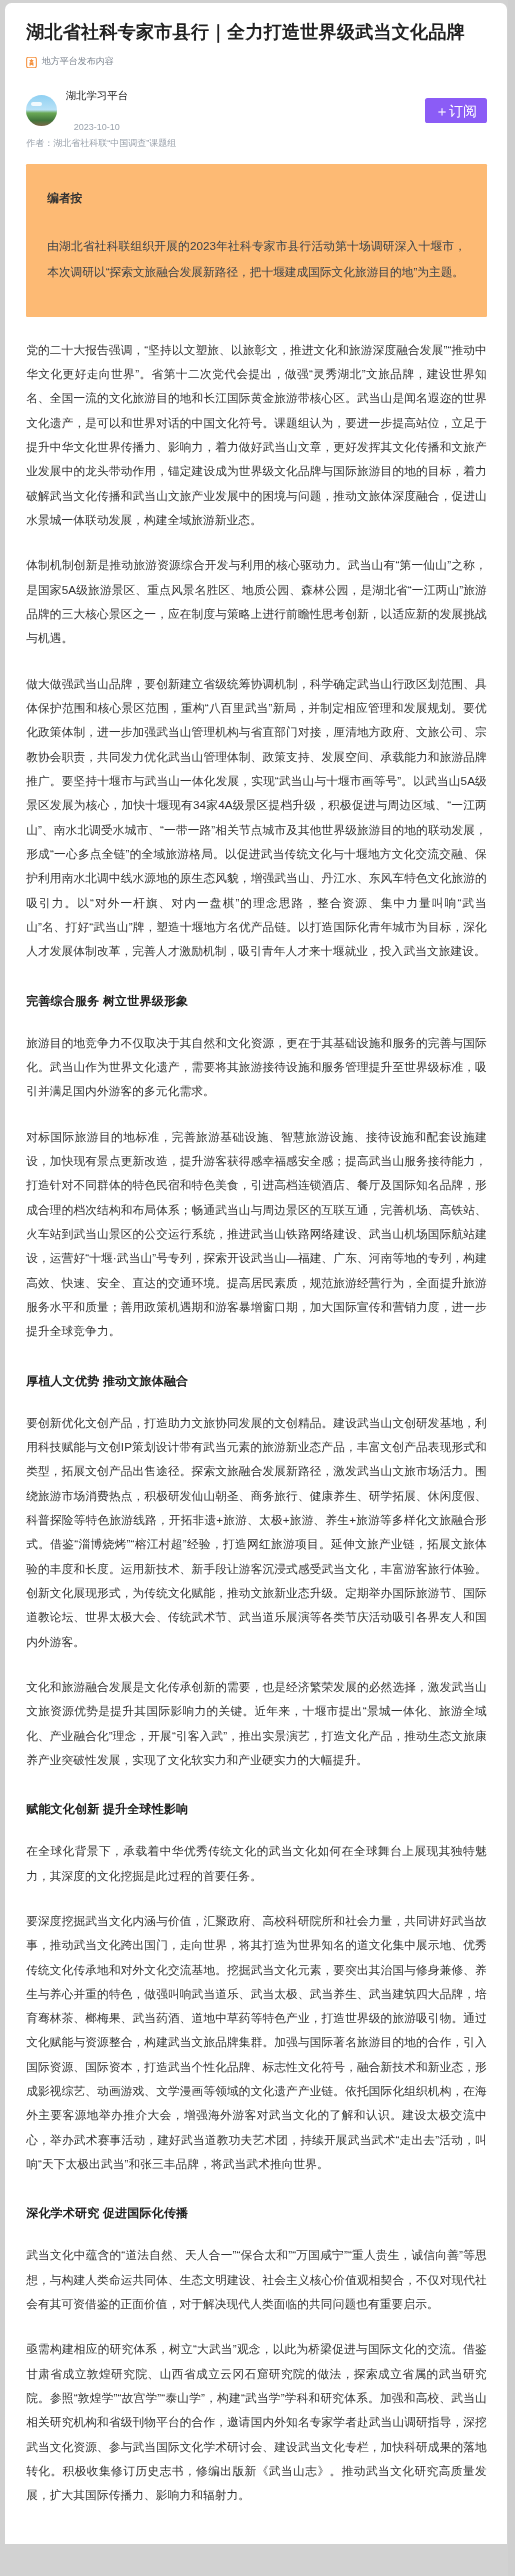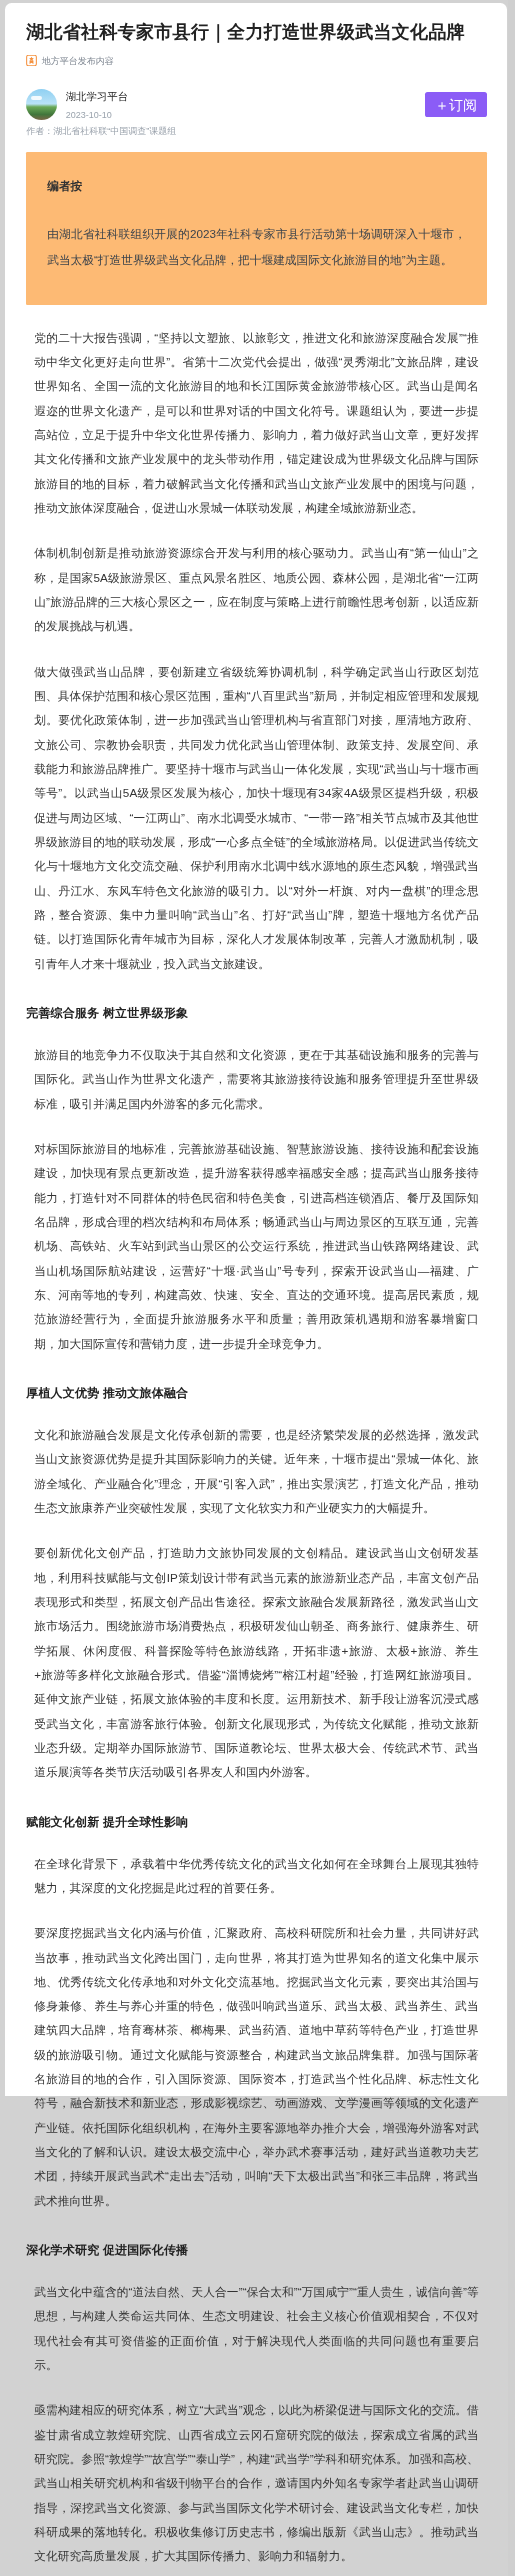--- a/index.html
+++ b/index.html
@@ -2,67 +2,67 @@
 <html style="font-size:10.4px"><head>
 <meta charset="utf-8">
 <style>
   html, body { margin:0; padding:0; }
   body {
     width:515px; height:2576px; overflow:hidden;
     background:#d2d2d2;
     font-family:"Liberation Sans","DejaVu Sans",sans-serif;
     -webkit-font-smoothing:antialiased;
   }
-  .frame { position:relative; width:515px; height:2096px; }
+  .frame { position:relative; width:515px; height:2544px; }
   .scrollbar-track {
     position:absolute; top:0; right:0; width:7.2px; height:2576px;
     background:#cfcfcf;
   }
   .card {
     position:absolute; top:2.6px; left:5.2px; right:8.5px; bottom:0;
     background:#ffffff; border-radius:6.5px 6.5px 0 0;
     padding:17px 19.6px 39px 21px; box-sizing:border-box;
   }
   h1.title {
     margin:0; font-size:18px; line-height:1.4; font-weight:700; color:#222;
     letter-spacing:0.3px;
   }
-  .badge-row { margin-top:10.4px; display:flex; align-items:flex-start; gap:4.6px; }
+  .badge-row { margin-top:10.4px; display:flex; align-items:flex-end; gap:4.6px; }
   .badge-row .label { font-size:9px; color:#7d8590; }
   .badge-icon { width:11px; height:11px; display:inline-block; flex:0 0 auto; }
   .pub-row { margin-top:21px; display:flex; align-items:center; }
   .avatar {
     width:31px; height:31px; border-radius:50%; overflow:hidden; flex:0 0 auto;
     background:linear-gradient(to bottom,#8fd0f2 0%,#b9e2f7 48%,#6aa956 58%,#41763b 82%,#7a6647 100%);
     position:relative;
   }
   .avatar::after {
     content:""; position:absolute; left:4.6px; top:6.5px; width:11.7px; height:4.6px;
     background:#ffffff; border-radius:3.9px; opacity:.85;
   }
   .pub-meta { margin-left:8.5px; }
   .pub-name { font-size:10.4px; color:#222; }
-  .pub-date { font-size:9px; color:#9aa3ad; margin-top:6px; }
+  .pub-date { font-size:9px; color:#9aa3ad; margin-top:19px;text-align:center; }
   .subscribe {
     margin-left:auto; background:#8b5cf6; color:#fff; border:none;
     font-size:14px; padding:5.2px 9.8px; border-radius:2.6px; cursor:pointer;
     font-family:Liberation Sans, sans-serif; line-height:1;
   }
   .byline { margin-top:5px; font-size:9px; color:#99a1ab; }
   .editor-note {
     margin-top:14.3px; background:#fdba74; border-radius:1.3px;
     padding:27px 21px 33px;
   }
   .editor-note .en-head { font-size:11.7px; font-weight:700; color:#333; }
   .editor-note .en-text {
     margin:27px 0 0; font-size:11.7px; color:#3c434b; line-height:2.15;
     text-align:justify;
   }
   .para {
-    margin:21px 8px 0; font-size:11.7px; color:#333; line-height:2.08;
+    margin:21px 0 0; font-size:11.7px; color:#333; line-height:2.08;
     text-align:justify; letter-spacing:0.1px;
   }
   h2.sec {
     margin:29px 0 0; font-size:12px; font-weight:700; color:#222;
     letter-spacing:0.2px;
   }
 </style>
 </head>
 <body>
 
@@ -90,35 +90,35 @@
         <div class="pub-name">湖北学习平台</div>
         <div class="pub-date">2023-10-10</div>
       </div>
       <button class="subscribe">＋订阅</button>
     </div>
 
     <div class="byline">作者：湖北省社科联“中国调查”课题组</div>
 
     <div class="editor-note">
       <div class="en-head">编者按</div>
-      <p class="en-text">由湖北省社科联组织开展的2023年社科专家市县行活动第十场调研深入十堰市，武当太极“打造世界级武当文化品牌，把十堰建成国际文化旅游目的地”为主题。</p>
+      <p class="en-text">由湖北省社科联组织开展的2023年社科专家市县行活动第十场调研深入十堰市，本次调研以“探索文旅融合发展新路径，把十堰建成国际文化旅游目的地”为主题。</p>
     </div>
 
     <p class="para">党的二十大报告强调，“坚持以文塑旅、以旅彰文，推进文化和旅游深度融合发展”“推动中华文化更好走向世界”。省第十二次党代会提出，做强“灵秀湖北”文旅品牌，建设世界知名、全国一流的文化旅游目的地和长江国际黄金旅游带核心区。武当山是闻名遐迩的世界文化遗产，是可以和世界对话的中国文化符号。课题组认为，要进一步提高站位，立足于提升中华文化世界传播力、影响力，着力做好武当山文章，更好发挥其文化传播和文旅产业发展中的龙头带动作用，锚定建设成为世界级文化品牌与国际旅游目的地的目标，着力破解武当文化传播和武当山文旅产业发展中的困境与问题，推动文旅体深度融合，促进山水景城一体联动发展，构建全域旅游新业态。</p>
 
     <p class="para">体制机制创新是推动旅游资源综合开发与利用的核心驱动力。武当山有“第一仙山”之称，是国家5A级旅游景区、重点风景名胜区、地质公园、森林公园，是湖北省“一江两山”旅游品牌的三大核心景区之一，应在制度与策略上进行前瞻性思考创新，以适应新的发展挑战与机遇。</p>
     <p class="para">做大做强武当山品牌，要创新建立省级统筹协调机制，科学确定武当山行政区划范围、具体保护范围和核心景区范围，重构“八百里武当”新局，并制定相应管理和发展规划。要优化政策体制，进一步加强武当山管理机构与省直部门对接，厘清地方政府、文旅公司、宗教协会职责，共同发力优化武当山管理体制、政策支持、发展空间、承载能力和旅游品牌推广。要坚持十堰市与武当山一体化发展，实现“武当山与十堰市画等号”。以武当山5A级景区发展为核心，加快十堰现有34家4A级景区提档升级，积极促进与周边区域、“一江两山”、南水北调受水城市、“一带一路”相关节点城市及其他世界级旅游目的地的联动发展，形成“一心多点全链”的全域旅游格局。以促进武当传统文化与十堰地方文化交流交融、保护利用南水北调中线水源地的原生态风貌，增强武当山、丹江水、东风车特色文化旅游的吸引力。以“对外一杆旗、对内一盘棋”的理念思路，整合资源、集中力量叫响“武当山”名、打好“武当山”牌，塑造十堰地方名优产品链。以打造国际化青年城市为目标，深化人才发展体制改革，完善人才激励机制，吸引青年人才来十堰就业，投入武当文旅建设。</p>
 
     <h2 class="sec">完善综合服务 树立世界级形象</h2>
     <p class="para">旅游目的地竞争力不仅取决于其自然和文化资源，更在于其基础设施和服务的完善与国际化。武当山作为世界文化遗产，需要将其旅游接待设施和服务管理提升至世界级标准，吸引并满足国内外游客的多元化需求。</p>
     <p class="para">对标国际旅游目的地标准，完善旅游基础设施、智慧旅游设施、接待设施和配套设施建设，加快现有景点更新改造，提升游客获得感幸福感安全感；提高武当山服务接待能力，打造针对不同群体的特色民宿和特色美食，引进高档连锁酒店、餐厅及国际知名品牌，形成合理的档次结构和布局体系；畅通武当山与周边景区的互联互通，完善机场、高铁站、火车站到武当山景区的公交运行系统，推进武当山铁路网络建设、武当山机场国际航站建设，运营好“十堰·武当山”号专列，探索开设武当山—福建、广东、河南等地的专列，构建高效、快速、安全、直达的交通环境。提高居民素质，规范旅游经营行为，全面提升旅游服务水平和质量；善用政策机遇期和游客暴增窗口期，加大国际宣传和营销力度，进一步提升全球竞争力。</p>
 
     <h2 class="sec">厚植人文优势 推动文旅体融合</h2>
+    <p class="para">要创新优化文创产品，打造助力文旅协同发展的文创精品。建设武当山文创研发基地，利用科技赋能与文创IP策划设计带有武当元素的旅游新业态产品，丰富文创产品表现形式和类型，拓展文创产品出售途径。探索文旅融合发展新路径，激发武当山文旅市场活力。围绕旅游市场消费热点，积极研发仙山朝圣、商务旅行、健康养生、研学拓展、休闲度假、科普探险等特色旅游线路，开拓非遗+旅游、太极+旅游、养生+旅游等多样化文旅融合形式。借鉴“淄博烧烤”“榕江村超”经验，打造网红旅游项目。延伸文旅产业链，拓展文旅体验的丰度和长度。运用新技术、新手段让游客沉浸式感受武当文化，丰富游客旅行体验。创新文化展现形式，为传统文化赋能，推动文旅新业态升级。定期举办国际旅游节、国际道教论坛、世界太极大会、传统武术节、武当道乐展演等各类节庆活动吸引各界友人和国内外游客。</p>
     <p class="para">文化和旅游融合发展是文化传承创新的需要，也是经济繁荣发展的必然选择，激发武当山文旅资源优势是提升其国际影响力的关键。近年来，十堰市提出“景城一体化、旅游全域化、产业融合化”理念，开展“引客入武”，推出实景演艺，打造文化产品，推动生态文旅康养产业突破性发展，实现了文化软实力和产业硬实力的大幅提升。</p>
-    <p class="para">要创新优化文创产品，打造助力文旅协同发展的文创精品。建设武当山文创研发基地，利用科技赋能与文创IP策划设计带有武当元素的旅游新业态产品，丰富文创产品表现形式和类型，拓展文创产品出售途径。探索文旅融合发展新路径，激发武当山文旅市场活力。围绕旅游市场消费热点，积极研发仙山朝圣、商务旅行、健康养生、研学拓展、休闲度假、科普探险等特色旅游线路，开拓非遗+旅游、太极+旅游、养生+旅游等多样化文旅融合形式。借鉴“淄博烧烤”“榕江村超”经验，打造网红旅游项目。延伸文旅产业链，拓展文旅体验的丰度和长度。运用新技术、新手段让游客沉浸式感受武当文化，丰富游客旅行体验。创新文化展现形式，为传统文化赋能，推动文旅新业态升级。定期举办国际旅游节、国际道教论坛、世界太极大会、传统武术节、武当道乐展演等各类节庆活动吸引各界友人和国内外游客。</p>
 
     <h2 class="sec">赋能文化创新 提升全球性影响</h2>
     <p class="para">在全球化背景下，承载着中华优秀传统文化的武当文化如何在全球舞台上展现其独特魅力，其深度的文化挖掘是此过程的首要任务。</p>
     <p class="para">要深度挖掘武当文化内涵与价值，汇聚政府、高校科研院所和社会力量，共同讲好武当故事，推动武当文化跨出国门，走向世界，将其打造为世界知名的道文化集中展示地、优秀传统文化传承地和对外文化交流基地。挖掘武当文化元素，要突出其治国与修身兼修、养生与养心并重的特色，做强叫响武当道乐、武当太极、武当养生、武当建筑四大品牌，培育骞林茶、榔梅果、武当药酒、道地中草药等特色产业，打造世界级的旅游吸引物。通过文化赋能与资源整合，构建武当文旅品牌集群。加强与国际著名旅游目的地的合作，引入国际资源、国际资本，打造武当个性化品牌、标志性文化符号，融合新技术和新业态，形成影视综艺、动画游戏、文学漫画等领域的文化遗产产业链。依托国际化组织机构，在海外主要客源地举办推介大会，增强海外游客对武当文化的了解和认识。建设太极交流中心，举办武术赛事活动，建好武当道教功夫艺术团，持续开展武当武术“走出去”活动，叫响“天下太极出武当”和张三丰品牌，将武当武术推向世界。</p>
 
     <h2 class="sec">深化学术研究 促进国际化传播</h2>
     <p class="para">武当文化中蕴含的“道法自然、天人合一”“保合太和”“万国咸宁”“重人贵生，诚信向善”等思想，与构建人类命运共同体、生态文明建设、社会主义核心价值观相契合，不仅对现代社会有其可资借鉴的正面价值，对于解决现代人类面临的共同问题也有重要启示。</p>
     <p class="para">亟需构建相应的研究体系，树立“大武当”观念，以此为桥梁促进与国际文化的交流。借鉴甘肃省成立敦煌研究院、山西省成立云冈石窟研究院的做法，探索成立省属的武当研究院。参照“敦煌学”“故宫学”“泰山学”，构建“武当学”学科和研究体系。加强和高校、武当山相关研究机构和省级刊物平台的合作，邀请国内外知名专家学者赴武当山调研指导，深挖武当文化资源、参与武当国际文化学术研讨会、建设武当文化专栏，加快科研成果的落地转化。积极收集修订历史志书，修编出版新《武当山志》。推动武当文化研究高质量发展，扩大其国际传播力、影响力和辐射力。</p>
 
   </div>

